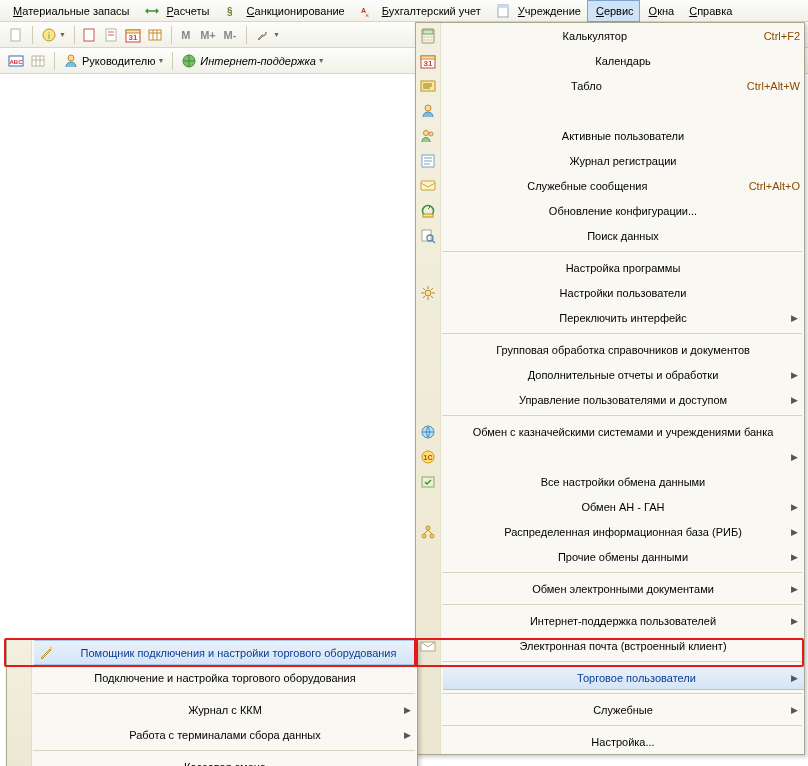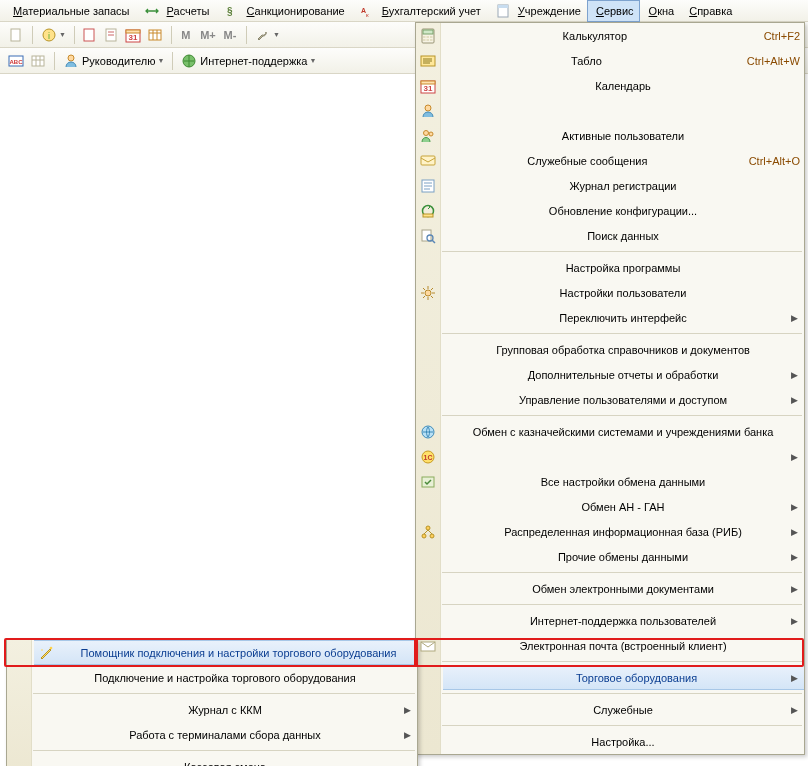--- a/index.html
+++ b/index.html
@@ -354,88 +354,88 @@
         <use href="#i-user"></use>
       </svg>
     <span style="margin-left:3px;">Руководителю</span>
     <span class="arr">▼</span>
   </span>
   <span class="tb-sep"></span>
   <span class="tb-dd">
     <svg class="ic">
         <use href="#i-globe"></use>
       </svg>
-    <span style="margin-left:3px;">Интернет-поддержка</span>
+    <span style="margin-left:3px;font-style:italic;">Интернет-поддержка</span>
     <span class="arr">▼</span>
   </span>
 </div>
 
 <div class="dropdown" id="dd-service" style="left:415px; top:22px; width:388px;">
   <div class="icon-col"></div>
 <div class="menu-item">
       <span class="mi-icon">
         <svg class="ic">
           <use href="#i-calc"></use>
         </svg>
       </span>
       <span class="mi-label">Калькулятор</span>
       <span class="mi-shortcut">Ctrl+F2</span>
     </div>
     <div class="menu-item">
       <span class="mi-icon">
         <svg class="ic">
+          <use href="#i-cal"></use>
+        </svg>
+      </span>
+      <span class="mi-label">Календарь</span>
+    </div>
+    <div class="menu-item">
+      <span class="mi-icon">
+        <svg class="ic">
           <use href="#i-tablo"></use>
         </svg>
       </span>
       <span class="mi-label">Табло</span>
       <span class="mi-shortcut">Ctrl+Alt+W</span>
     </div>
     <div class="menu-item">
       <span class="mi-icon">
         <svg class="ic">
-          <use href="#i-cal"></use>
-        </svg>
-      </span>
-      <span class="mi-label">Календарь</span>
-    </div>
-    <div class="menu-item">
-      <span class="mi-icon">
-        <svg class="ic">
           <use href="#i-user"></use>
         </svg>
       </span>
     </div>
     <div class="menu-item">
       <span class="mi-icon">
         <svg class="ic">
           <use href="#i-users"></use>
         </svg>
       </span>
       <span class="mi-label">Активные пользователи</span>
+    </div>
+    <div class="menu-item">
+      <span class="mi-icon">
+        <svg class="ic">
+          <use href="#i-log"></use>
+        </svg>
+      </span>
+      <span class="mi-label">Журнал регистрации</span>
     </div>
     <div class="menu-item">
       <span class="mi-icon">
         <svg class="ic">
           <use href="#i-msg"></use>
         </svg>
       </span>
       <span class="mi-label">Служебные сообщения</span>
       <span class="mi-shortcut">Ctrl+Alt+O</span>
     </div>
     <div class="menu-item">
       <span class="mi-icon">
         <svg class="ic">
-          <use href="#i-log"></use>
-        </svg>
-      </span>
-      <span class="mi-label">Журнал регистрации</span>
-    </div>
-    <div class="menu-item">
-      <span class="mi-icon">
-        <svg class="ic">
           <use href="#i-upd"></use>
         </svg>
       </span>
       <span class="mi-label">Обновление конфигурации...</span>
     </div>
     <div class="menu-item">
       <span class="mi-icon">
         <svg class="ic">
           <use href="#i-find"></use>
         </svg>
@@ -535,21 +535,21 @@
       <span class="mi-icon">
         <svg class="ic">
           <use href="#i-mail"></use>
         </svg>
       </span>
       <span class="mi-label">Электронная почта (встроенный клиент)</span>
     </div>
     <div class="menu-sep"></div>
     <div class="menu-item highlight">
       <span class="mi-icon"></span>
-      <span class="mi-label">Торговое оборудования</span>
+      <span class="mi-label">Торговое пользователи</span>
       <span class="mi-arrow">▶</span>
     </div>
     <div class="menu-sep"></div>
     <div class="menu-item">
       <span class="mi-icon"></span>
       <span class="mi-label">Служебные</span>
       <span class="mi-arrow">▶</span>
     </div>
     <div class="menu-sep"></div>
     <div class="menu-item">

